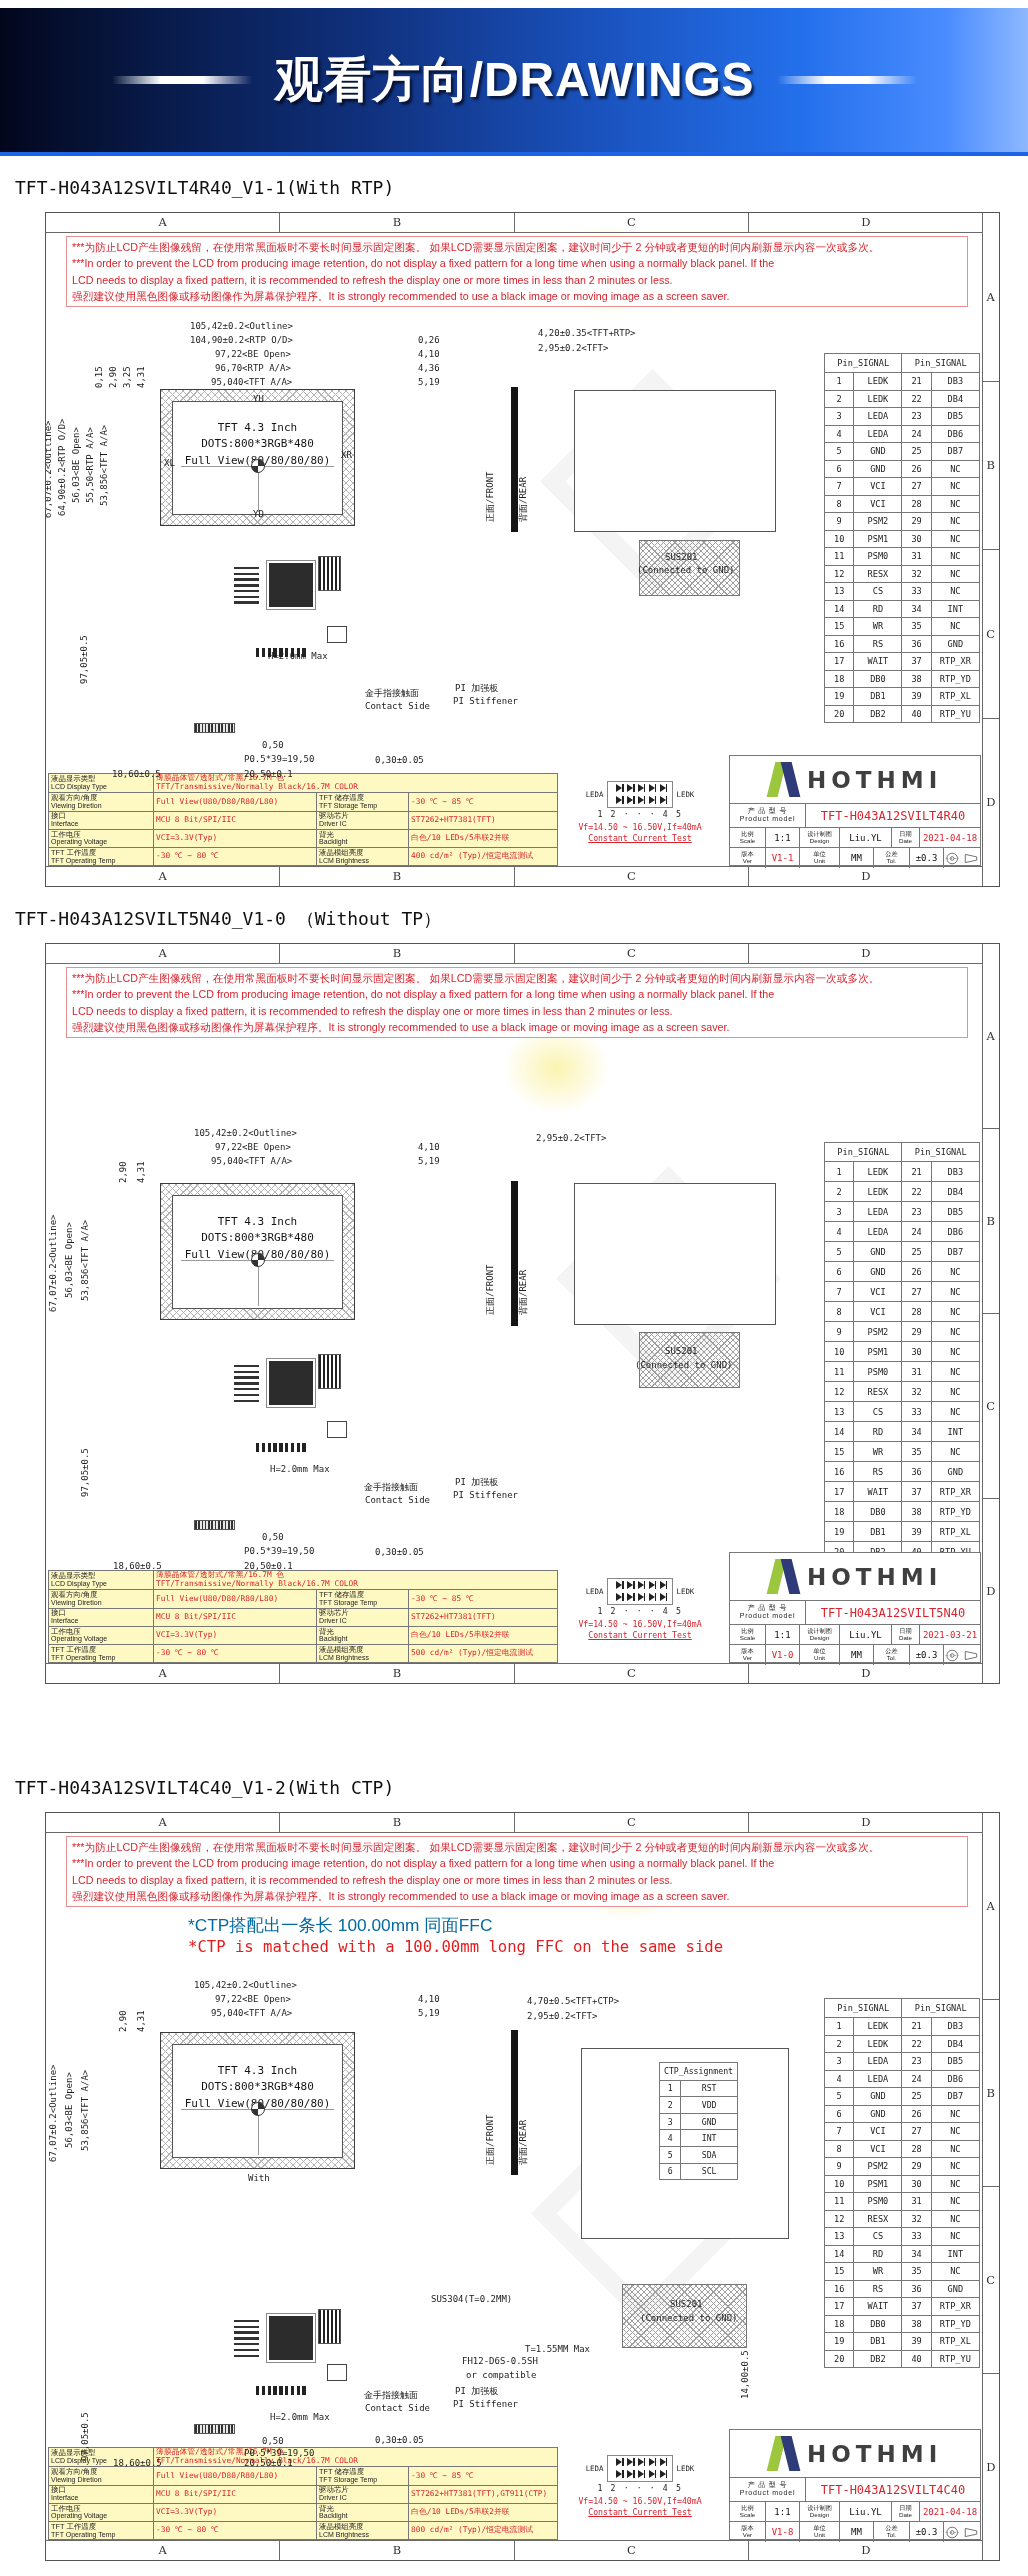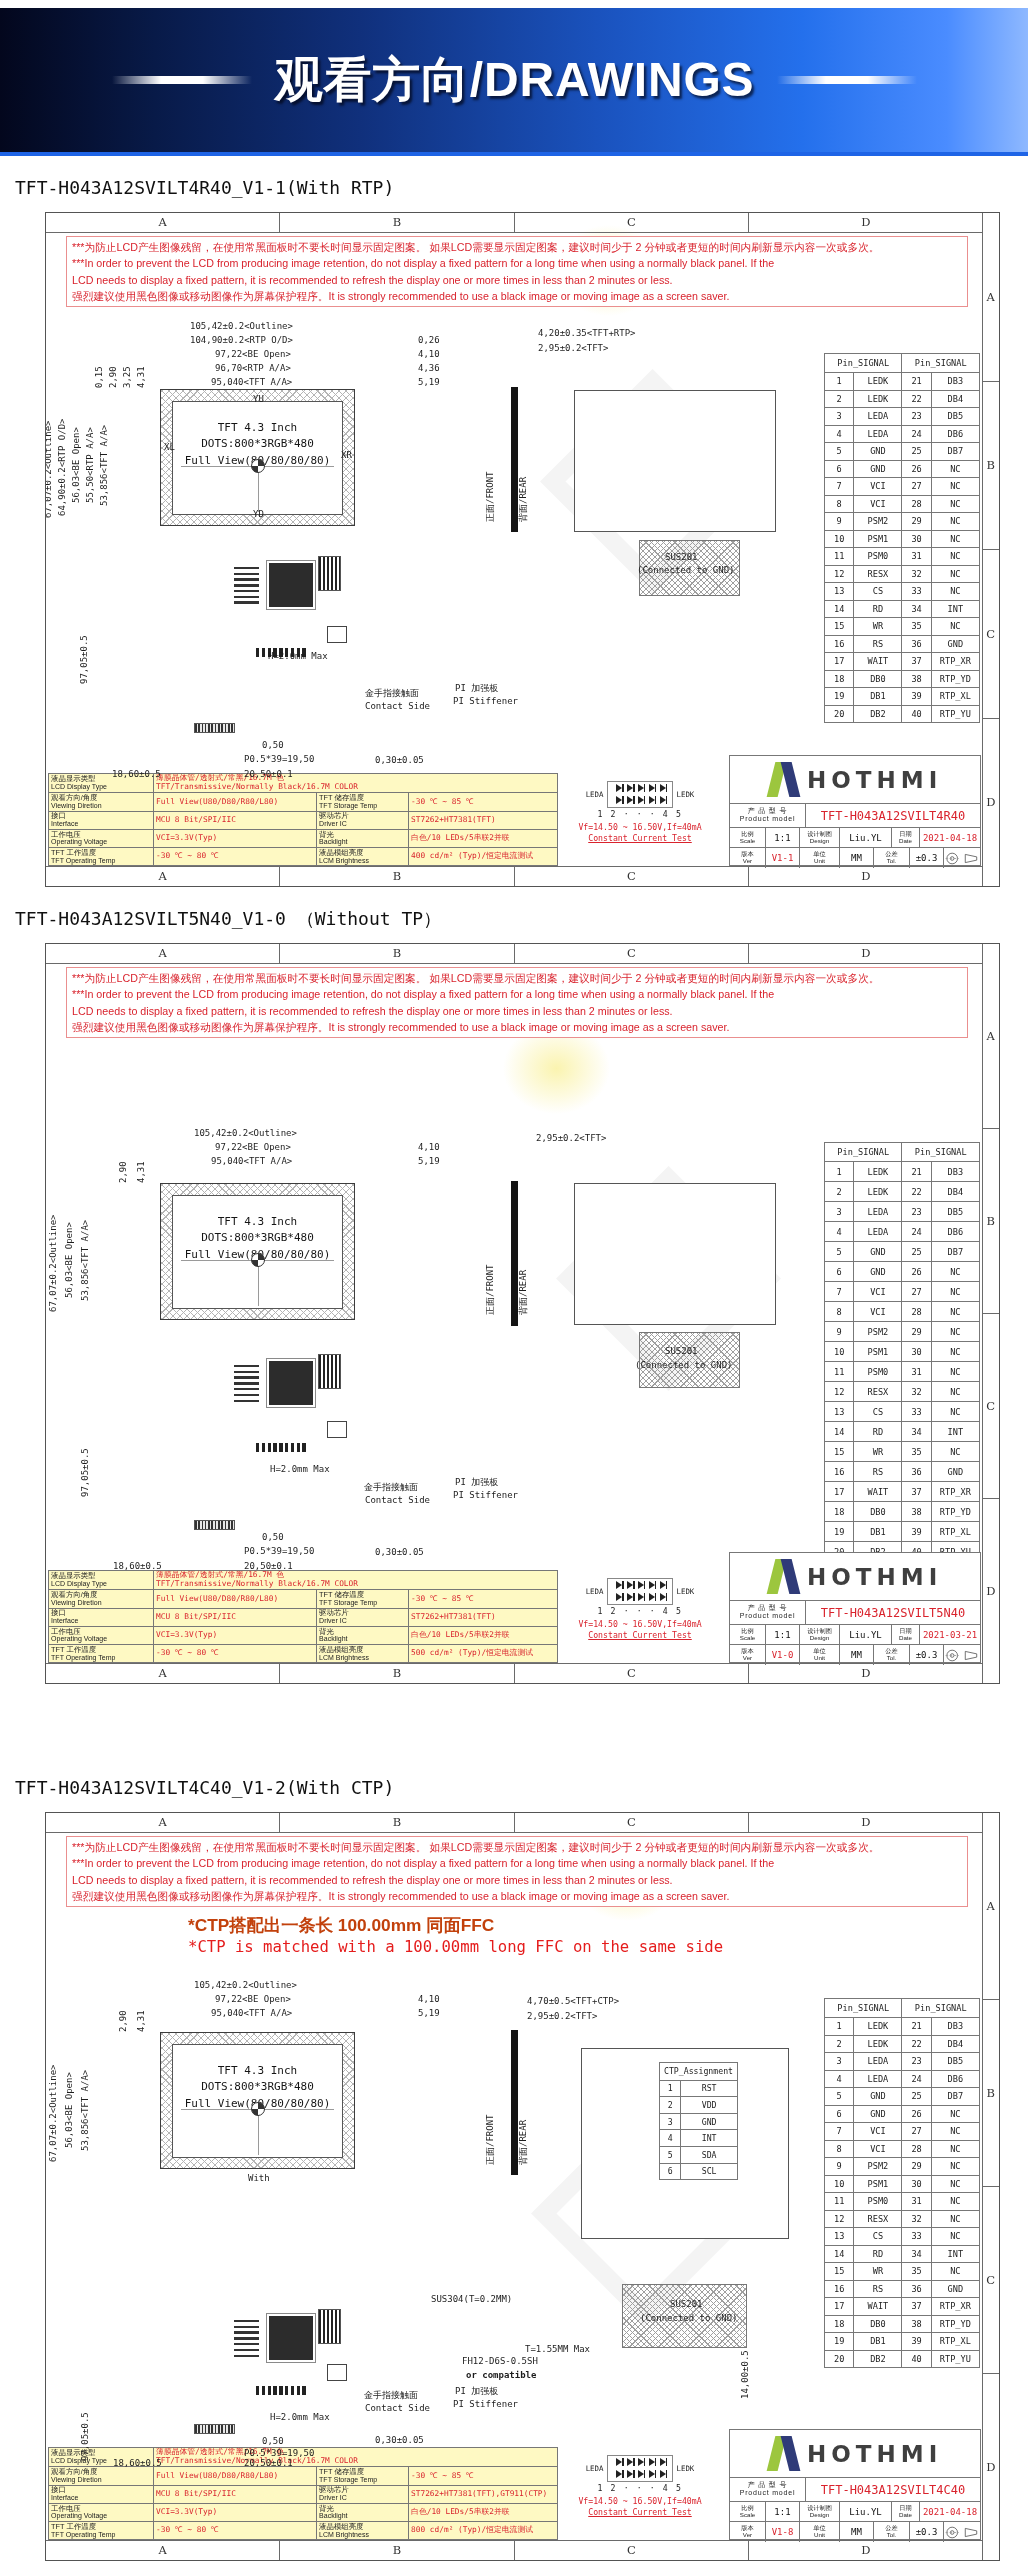--- a/index.html
+++ b/index.html
@@ -21,21 +21,21 @@
   .zcol{position:absolute;top:0;bottom:0;right:0;width:16.5px;display:flex;flex-direction:column;border-left:0.8px solid #6a6a6a;}
   .zcol .zcell{flex:1;display:flex;align-items:center;justify-content:center;font-family:"DejaVu Serif",serif;font-size:11.5px;color:#333;border-bottom:0.8px solid #6a6a6a;}
   .zcol .zcell:last-child{border-bottom:none;}
   
   .warn{position:absolute;left:20px;top:23px;width:890px;border:0.8px solid #ea8f8f;padding:1.6px 5px;color:#d9232d;background:#fff;}
   .wline{font-size:10.7px;line-height:16.5px;white-space:nowrap;overflow:hidden;}
   
   .dlabel{position:absolute;font-family:"DejaVu Sans Mono",monospace;font-size:9px;color:#1d1d1d;white-space:nowrap;z-index:5;}
   .dlabel.r{transform-origin:left bottom;transform:rotate(-90deg);}
   
-  .note-zh{position:absolute;left:142px;top:100px;font-size:17.3px;color:#c2410c;font-weight:700;white-space:nowrap;z-index:5;}
+  .note-zh{position:absolute;left:142px;top:100px;font-size:17.3px;color:#0369a1;font-weight:400;white-space:nowrap;z-index:5;}
   .note-en{position:absolute;left:142px;top:125px;font-size:15.6px;color:#e51c1c;font-family:"DejaVu Sans Mono",monospace;white-space:nowrap;z-index:5;}
   
   .fv{position:absolute;border:1.2px solid #3c3c3c;box-sizing:border-box;background:repeating-linear-gradient(45deg,#b5b5b5 0 0.8px,transparent 0.8px 5px),repeating-linear-gradient(-45deg,#b5b5b5 0 0.8px,transparent 0.8px 5px);}
   .s1 .fv{left:114px;top:176px;width:195px;height:137px;}
   .s2 .fv{left:114px;top:239px;width:195px;height:137px;}
   .s3 .fv{left:114px;top:219px;width:195px;height:137px;}
   .fv .va{position:absolute;inset:10.7px;background:#fff;border:0.8px solid #555;}
   .fv .ptxt{position:absolute;left:0;right:0;top:22%;text-align:center;font-family:"DejaVu Sans Mono",monospace;font-size:11px;line-height:16.5px;color:#151515;}
   .fv .chh{position:absolute;left:20px;right:20px;top:56%;height:0.8px;background:#9a9a9a;}
   .fv .chv{position:absolute;top:52%;bottom:13px;left:50%;width:0.8px;background:#9a9a9a;}
@@ -510,21 +510,21 @@
     <span class="dlabel r" style="left: 86px; top: 165px;">3,25</span>
     <span class="dlabel r" style="left: 72px; top: 165px;">2,90</span>
     <span class="dlabel r" style="left: 58px; top: 165px;">0,15</span>
     <span class="dlabel r" style="left: 6.6px; top: 295px;">67,07±0.2&lt;Outline&gt;</span>
     <span class="dlabel r" style="left: 20.6px; top: 293px;">64,90±0.2&lt;RTP O/D&gt;</span>
     <span class="dlabel r" style="left: 35px; top: 280px;">56,03&lt;BE Open&gt;</span>
     <span class="dlabel r" style="left: 49px; top: 280px;">55,50&lt;RTP A/A&gt;</span>
     <span class="dlabel r" style="left: 63px; top: 283px;">53,856&lt;TFT A/A&gt;</span>
     <span class="dlabel" style="left: 207px; top: 181px;">YU</span>
     <span class="dlabel" style="left: 207px; top: 296px;">YD</span>
-    <span class="dlabel" style="left: 118px; top: 229px;">XL</span>
+    <span class="dlabel" style="left: 118px; top: 245px;">XL</span>
     <span class="dlabel" style="left: 295px; top: 237px;">XR</span>
     <span class="dlabel r" style="left: 451px; top: 296px;">正面/FRONT</span>
     <span class="dlabel r" style="left: 484px; top: 296px;">背面/REAR</span>
     <span class="dlabel" style="left: 619px; top: 339px;">SUS201</span>
     <span class="dlabel" style="left: 591px; top: 352px;">(Connected to GND)</span>
     <span class="dlabel" style="left: 222px; top: 438px;">H=2.0mm Max</span>
     <span class="dlabel r" style="left: 43px; top: 461px;">97,05±0.5</span>
     <span class="dlabel" style="left: 319px; top: 474px;">金手指接触面</span>
     <span class="dlabel" style="left: 319px; top: 488px;">Contact Side</span>
     <span class="dlabel" style="left: 409px; top: 469px;">PI 加强板</span>
@@ -1334,21 +1334,21 @@
     <span class="dlabel r" style="left: 28px; top: 325px;">56,03&lt;BE Open&gt;</span>
     <span class="dlabel r" style="left: 44px; top: 328px;">53,856&lt;TFT A/A&gt;</span>
     <span class="dlabel" style="left: 202px; top: 360px;">With</span>
     <span class="dlabel r" style="left: 451px; top: 339px;">正面/FRONT</span>
     <span class="dlabel r" style="left: 484px; top: 339px;">背面/REAR</span>
     <span class="dlabel" style="left: 624px; top: 486px;">SUS201</span>
     <span class="dlabel" style="left: 594px; top: 500px;">(Connected to GND)</span>
     <span class="dlabel" style="left: 385px; top: 481px;">SUS304(T=0.2MM)</span>
     <span class="dlabel" style="left: 479px; top: 531px;">T=1.55MM Max</span>
     <span class="dlabel" style="left: 416px; top: 543px;">FH12-D6S-0.5SH</span>
-    <span class="dlabel" style="left: 420px; top: 557px; font-weight: bold;">or compatible</span>
+    <span class="dlabel" style="left: 420px; top: 557px;">or compatible</span>
     <span class="dlabel r" style="left: 704px; top: 576px;">14,00±0.5</span>
     <span class="dlabel" style="left: 224px; top: 599px;">H=2.0mm Max</span>
     <span class="dlabel r" style="left: 44px; top: 638px;">97,05±0.5</span>
     <span class="dlabel" style="left: 318px; top: 576px;">金手指接触面</span>
     <span class="dlabel" style="left: 319px; top: 590px;">Contact Side</span>
     <span class="dlabel" style="left: 409px; top: 572px;">PI 加强板</span>
     <span class="dlabel" style="left: 407px; top: 586px;">PI Stiffener</span>
     <span class="dlabel" style="left: 216px; top: 623px;">0,50</span>
     <span class="dlabel" style="left: 198px; top: 635px;">P0.5*39=19,50</span>
     <span class="dlabel" style="left: 67px; top: 645px;">18,60±0.5</span>

